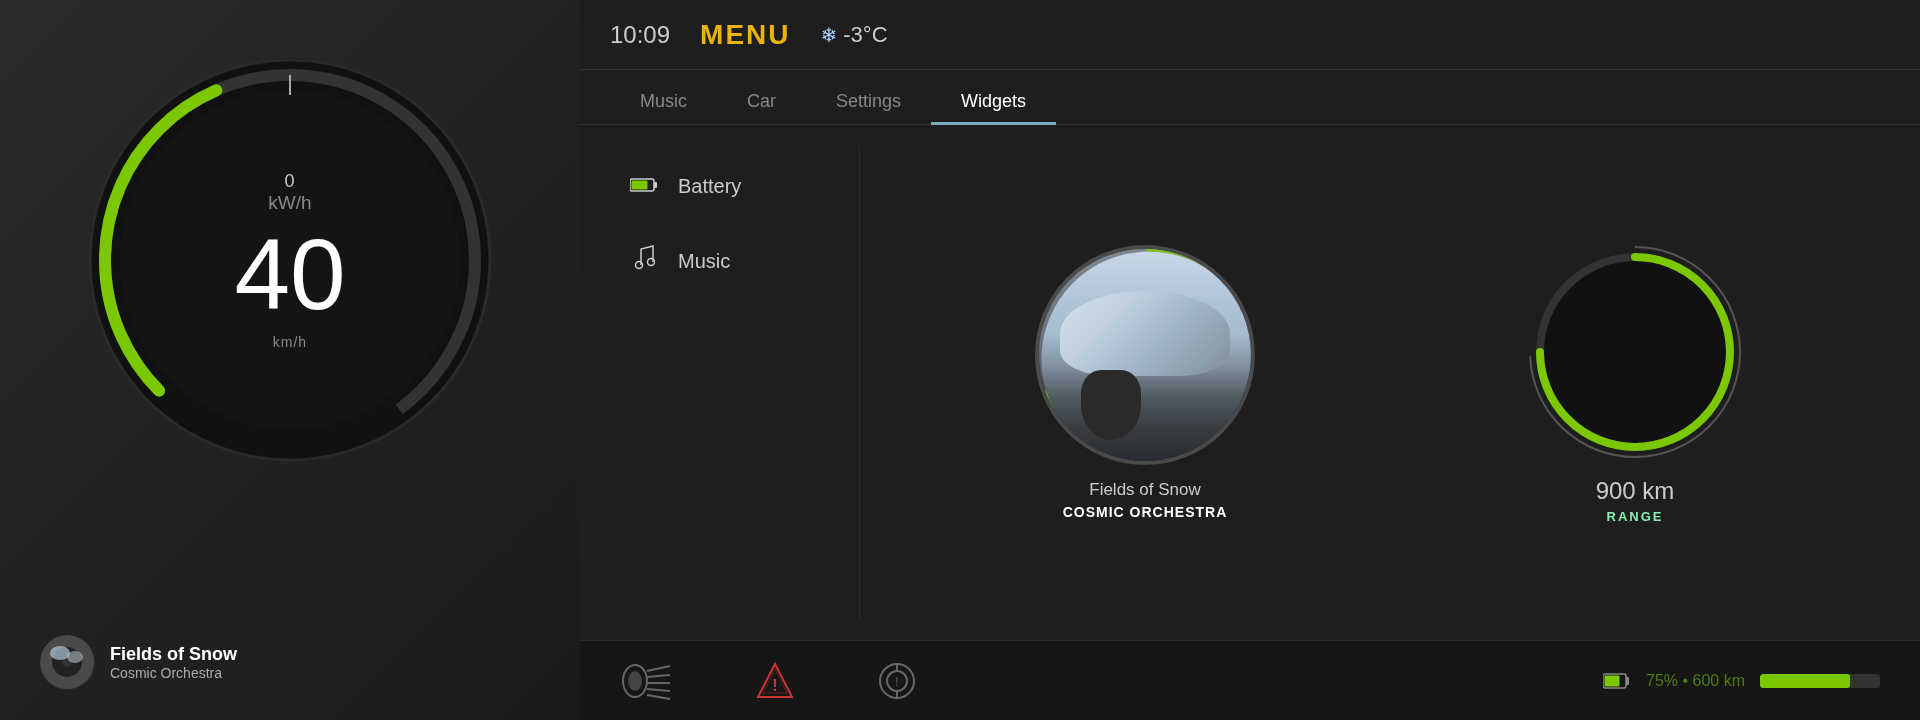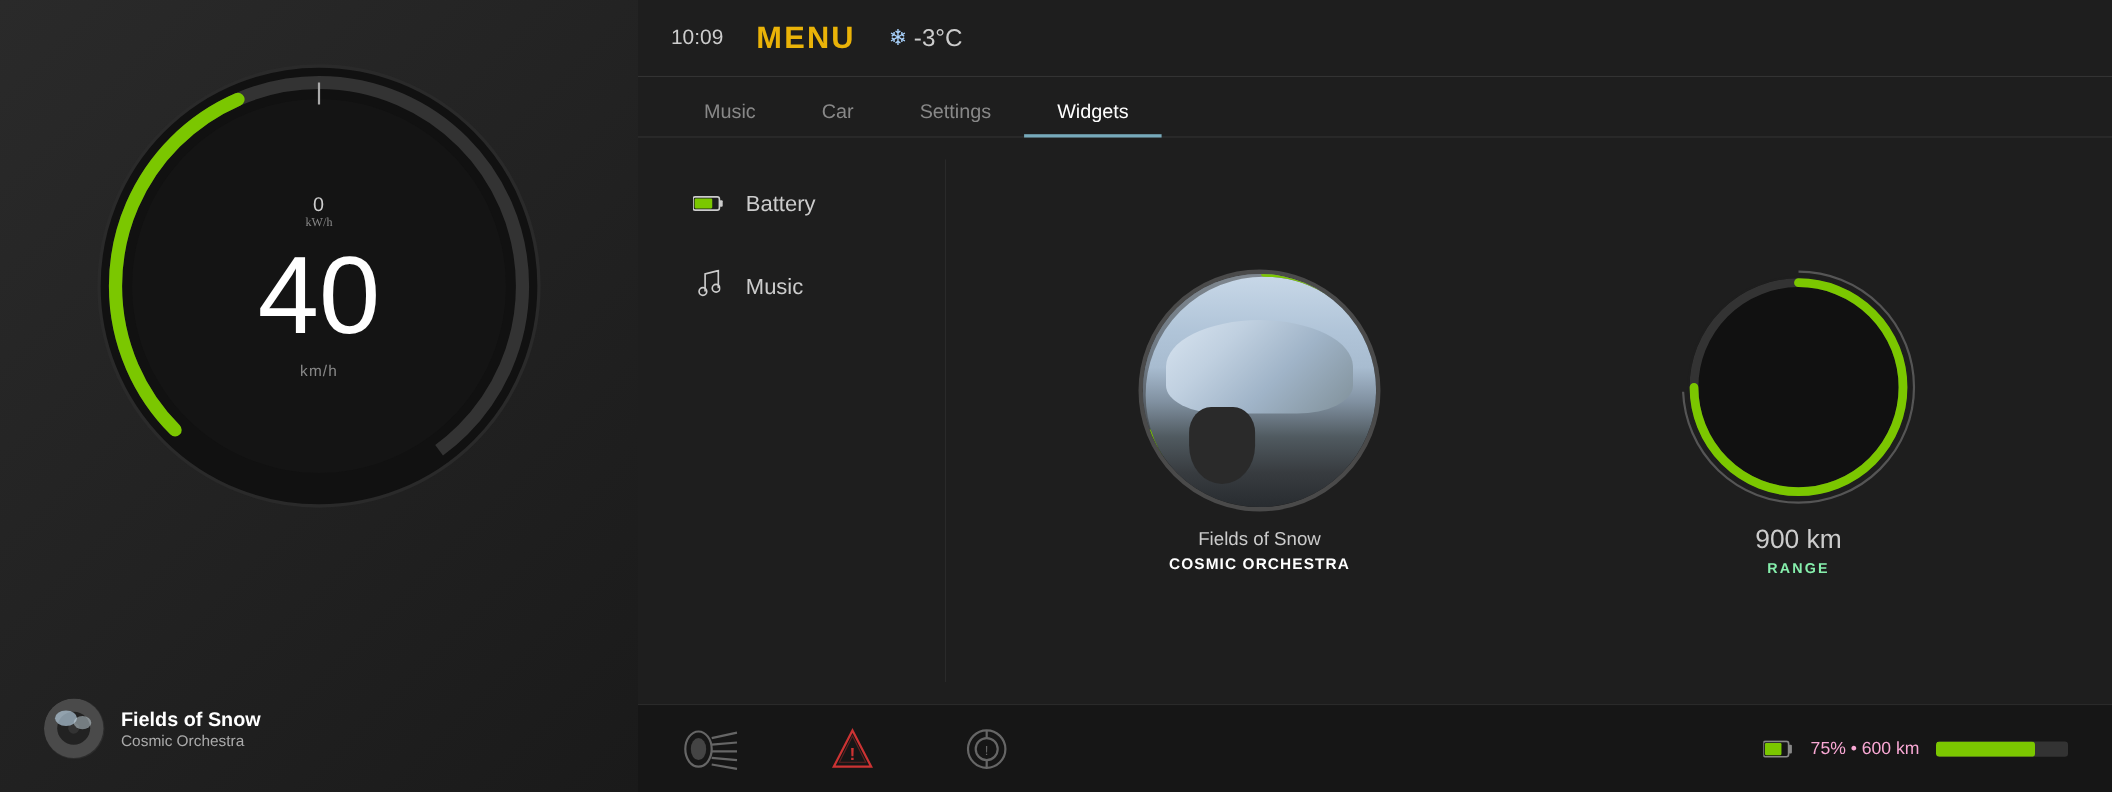--- a/index.html
+++ b/index.html
@@ -46,23 +46,22 @@
       transform: translate(-50%, -50%);
       text-align: center;
     }
 
     .kwh-value {
       font-size: 18px;
       color: #ccc;
       letter-spacing: 1px;
     }
     .kwh-unit {
-      font-size: 11px;
+      font-size: 19px;
       color: #888;
-      font-family: Liberation Serif, serif;
     }
     .speed-value {
       font-size: 100px;
       font-weight: 300;
       color: #fff;
       line-height: 1;
       margin: 10px 0;
     }
     .speed-unit {
       font-size: 14px;
@@ -118,21 +117,21 @@
     .header {
       display: flex;
       align-items: center;
       padding: 15px 30px;
       gap: 30px;
       border-bottom: 1px solid #333;
       height: 70px;
     }
 
     .header-time {
-      font-size: 19px;
+      font-size: 24px;
       color: #ccc;
       font-weight: 300;
     }
 
     .header-menu {
       font-size: 28px;
       font-weight: bold;
       color: #eab308;
       letter-spacing: 2px;
     }
@@ -362,21 +361,21 @@
       align-items: center;
       justify-content: center;
       cursor: pointer;
     }
 
     .battery-status {
       display: flex;
       align-items: center;
       gap: 15px;
       font-size: 16px;
-      color: #f9a8d4;
+      color: #4d7c0f;
     }
 
     .battery-bar {
       width: 120px;
       height: 14px;
       background: #333;
       border-radius: 3px;
       overflow: hidden;
     }
 

